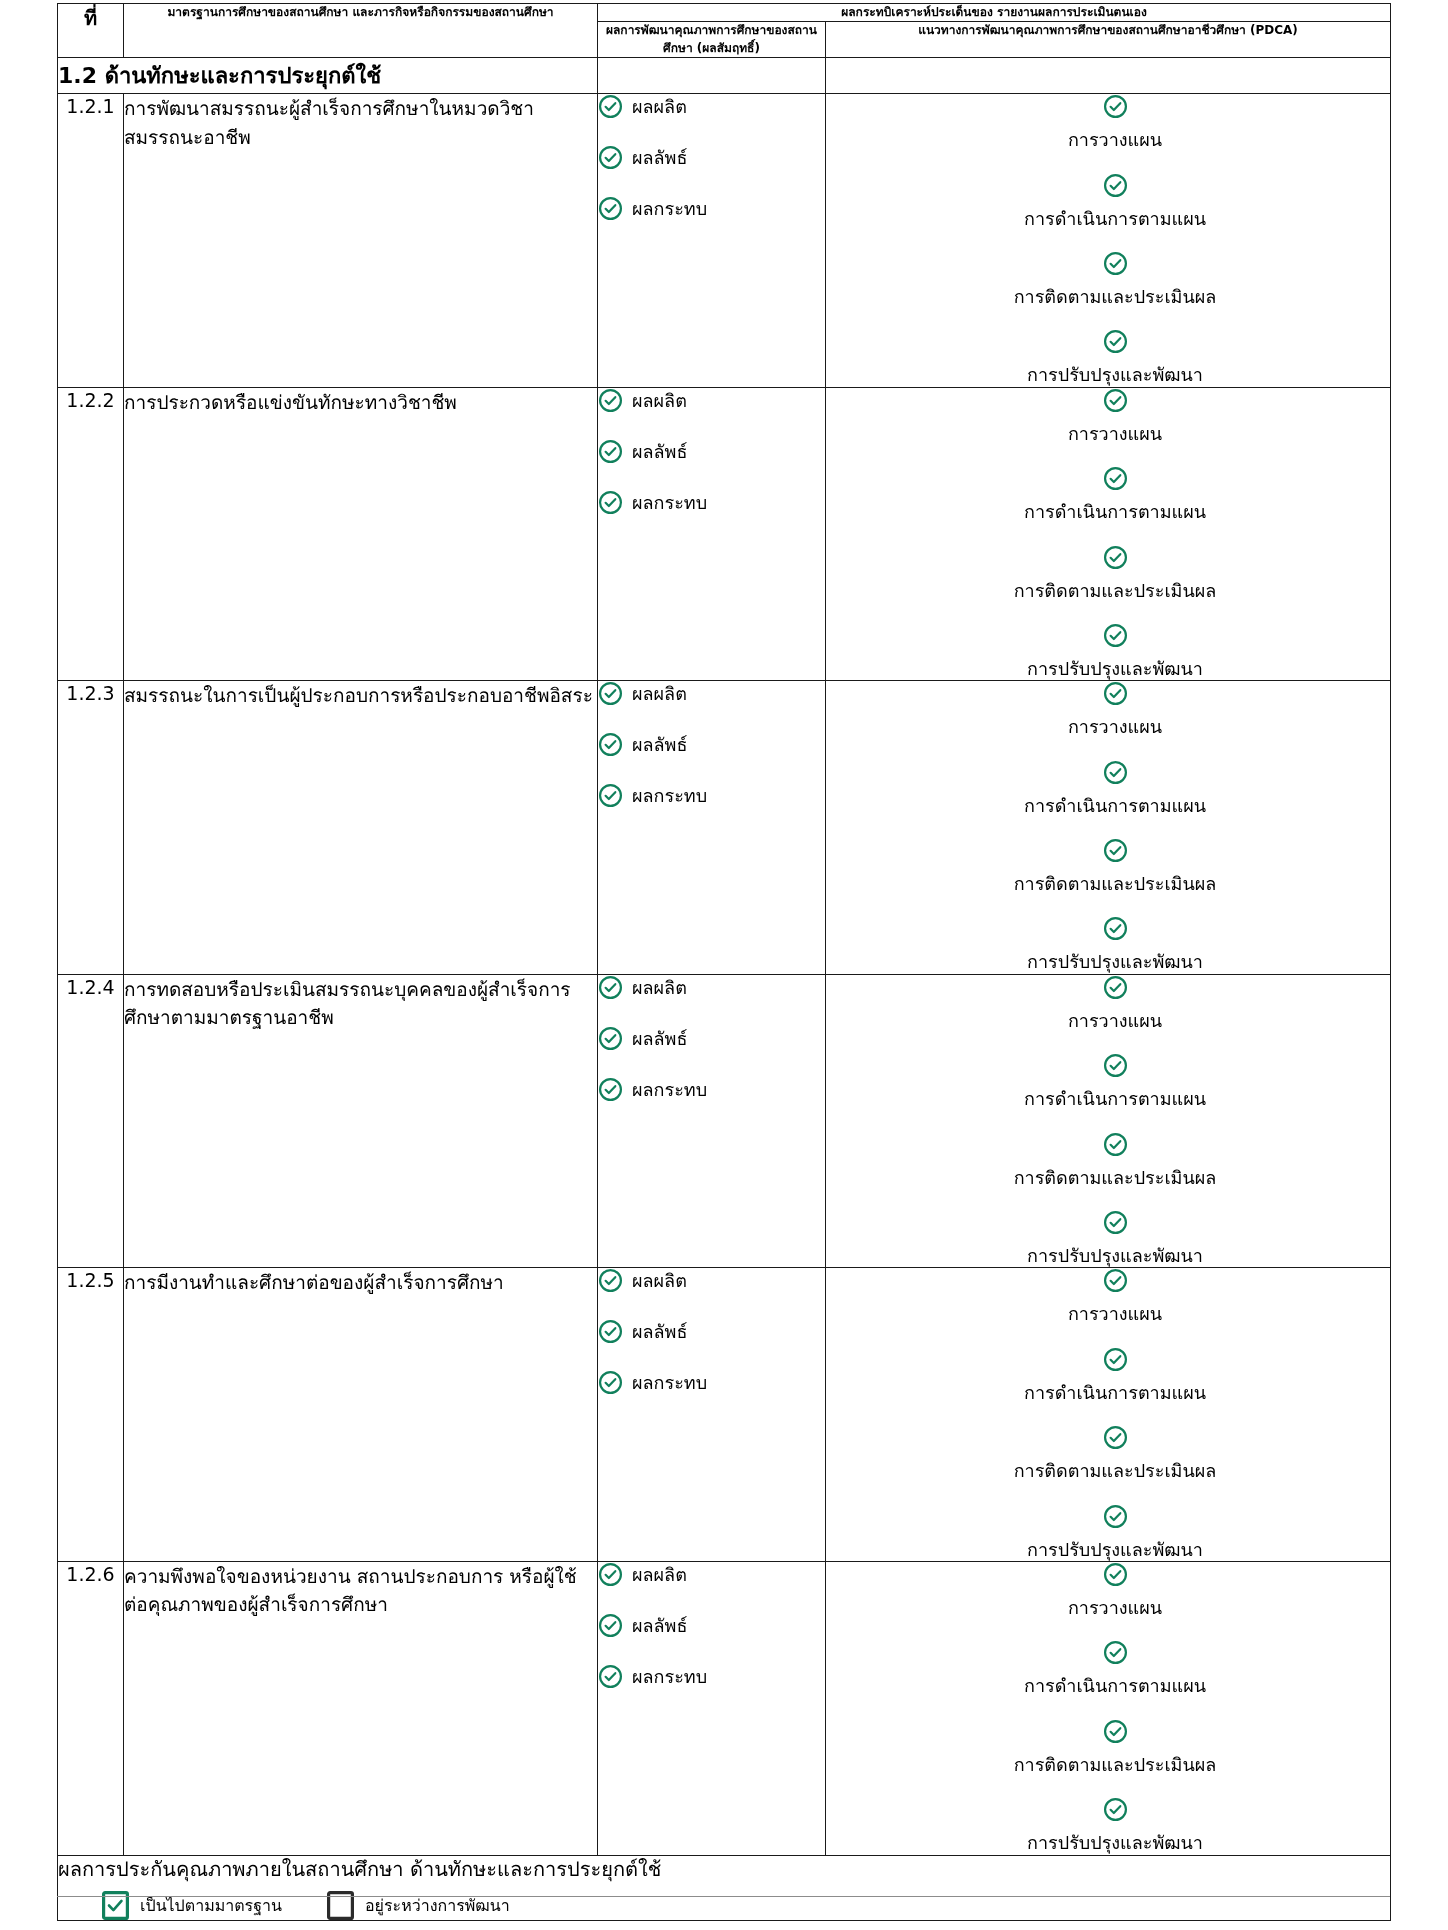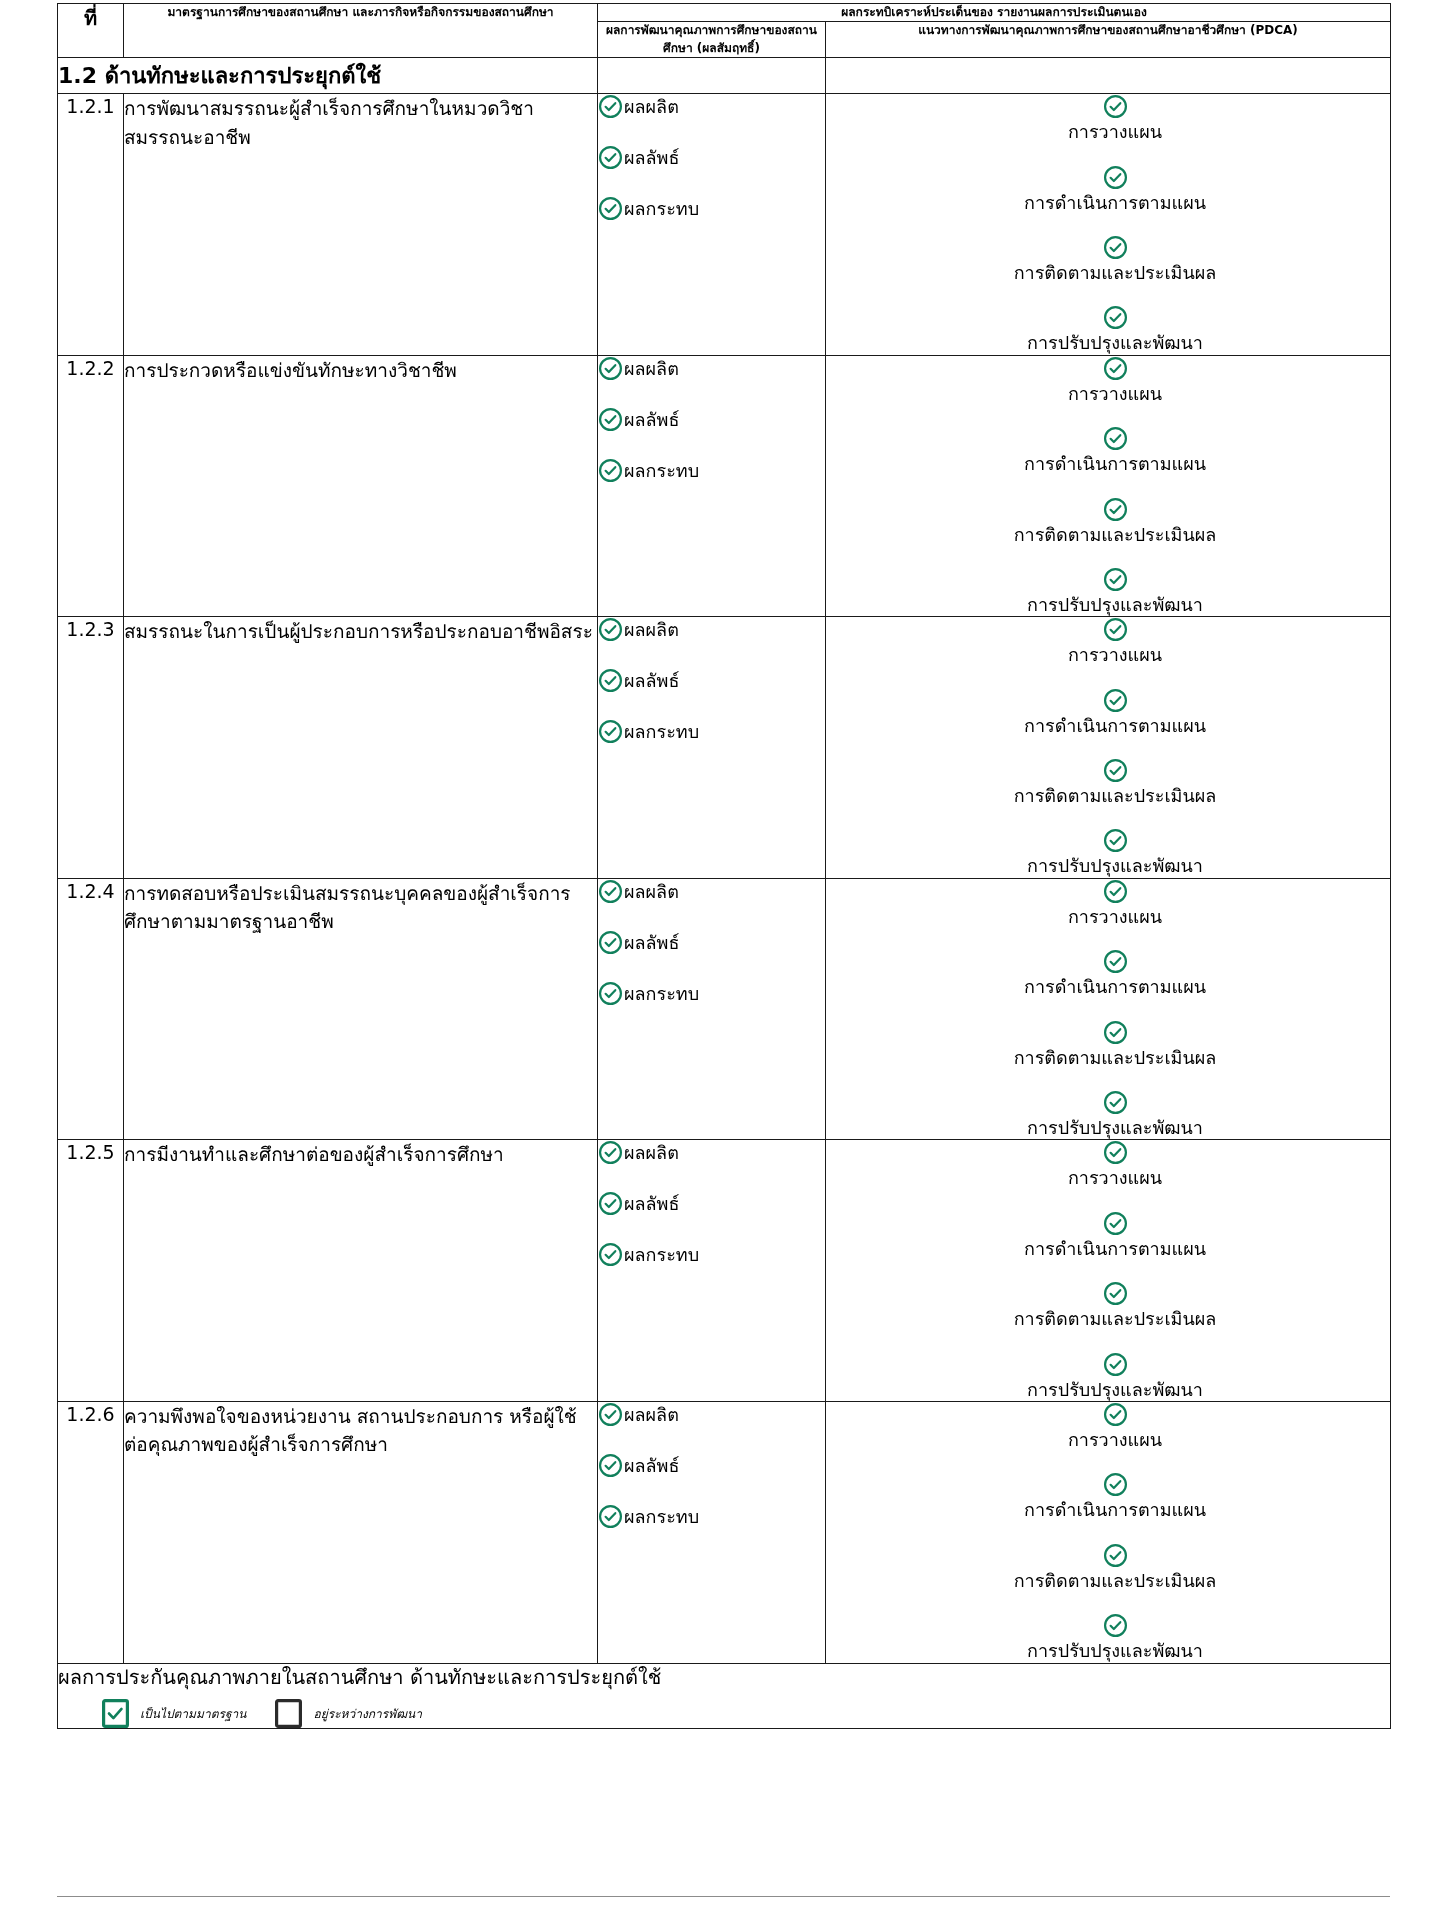--- a/index.html
+++ b/index.html
@@ -79,21 +79,21 @@
   }
 
   ul.checklist {
     list-style: none;
     margin: 0;
     padding: 0;
   }
   ul.checklist li {
     display: flex;
     align-items: center;
-    gap: 1px;
+    gap: 9px;
     margin: 0 0 26px 0;
     font-size: 18px;
     line-height: 1.3;
   }
   ul.checklist.pdca-list li {
     margin-bottom: 21px;
     flex-direction: column;
   }
   ul.checklist li:last-child { margin-bottom: 0; }
 
@@ -112,24 +112,23 @@
   }
   .footer-line1 {
     font-size: 20px;
     line-height: 1.35;
     margin-bottom: 8px;
   }
   .footer-line1 .strong { font-weight: normal; }
   .footer-opts {
     display: flex;
     align-items: center;
-    gap: 0;
+    gap: 16px;
     padding-left: 44px;
-    font-size: 12px;
-    font-style: italic;
+    font-size: 16px;
   }
   .opt {
     display: flex;
     align-items: center;
     gap: 11px;
   }
   .opt.second { margin-left: 29px; }
   .box {
     flex: 0 0 auto;
     width: 27px;

